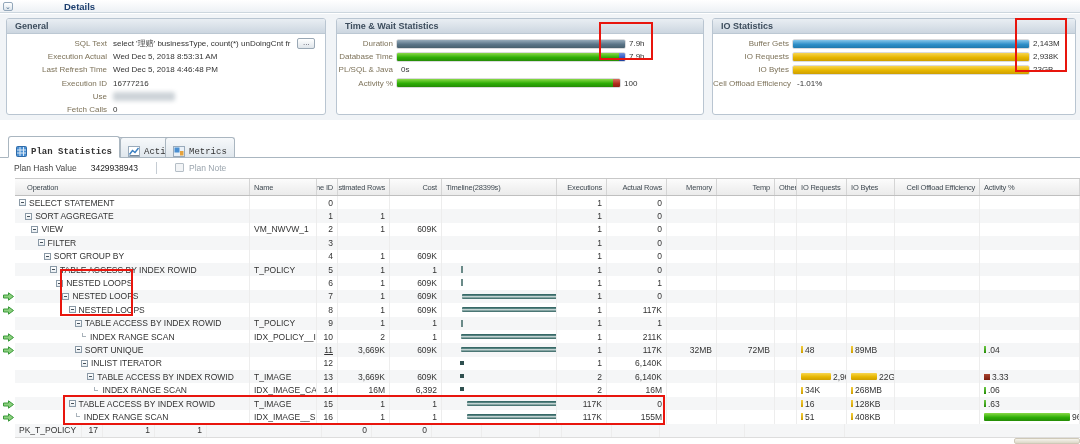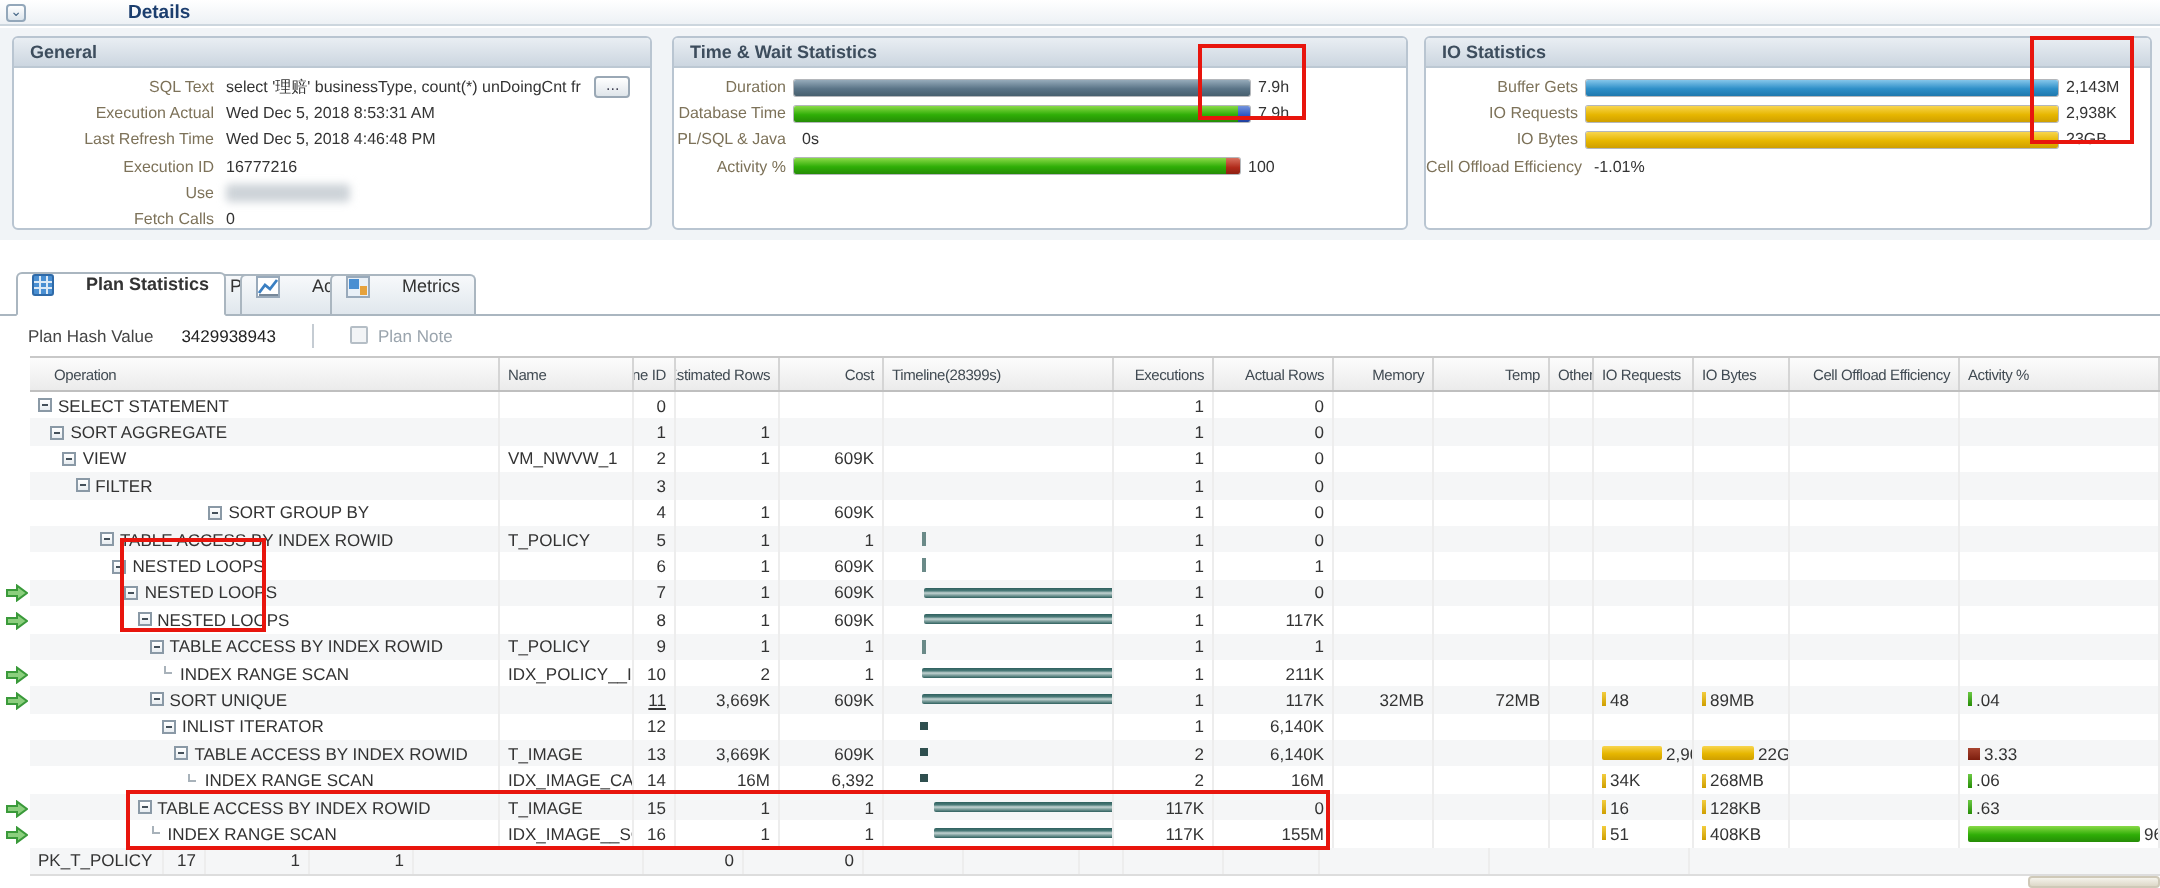--- a/index.html
+++ b/index.html
@@ -43,23 +43,23 @@
   .seg { height:100%; }
   .seg-slate { background:linear-gradient(#96abba,#5a7487 55%,#48606f); }
   .seg-green { background:linear-gradient(#8ada48,#2fae07 55%,#258c06); }
   .seg-blue  { background:linear-gradient(#7394dc,#2b54c4 60%,#20409c); }
   .seg-red   { background:linear-gradient(#d8705e,#b02a1a 60%,#8e2012); }
   .seg-steel { background:linear-gradient(#85c6ea,#2e8fc8 55%,#1f79ae); }
   .seg-gold  { background:linear-gradient(#f8d54e,#e6b600 55%,#cf9f00); }
 
   
   #tabs { position:absolute; top:134px; left:0; width:1080px; height:24px; border-bottom:1px solid #aab6c0; }
-  .tab { position:absolute; bottom:0; height:20px; display:flex; align-items:flex-start; gap:16px; padding:0 7px;
+  .tab { position:absolute; bottom:0; height:20px; display:flex; align-items:flex-end; gap:4px; padding:0 7px;
     border:1px solid #aab6c0; border-bottom:none; border-radius:3px 3px 0 0; font-size:9px; color:#333;
-    background:linear-gradient(#f7f9fb,#e0e7ed); }
+    background:linear-gradient(#f7f9fb,#e0e7ed);font-family:Liberation Mono, monospace; }
   .tab.active { height:22px; background:#fff; font-weight:bold; border-bottom:1px solid #fff; margin-bottom:-1px; z-index:2; }
   .tab svg { display:block; }
 
   
   #hash-row { position:absolute; top:158px; left:0; width:1080px; height:19px; display:flex; align-items:center;
     font-size:8.5px; padding-left:14px; background:#fff; }
   #hash-row .lbl { color:#444; }
   #hash-row .val { margin-left:14px; color:#222; }
   .vsep { width:1px; height:12px; background:#c5ccd3; margin:0 18px; }
   .checkbox { width:9px; height:9px; border:1px solid #b5bec6; border-radius:1px; background:#f2f4f6; }
@@ -436,21 +436,21 @@
             <span></span>
           </div>
           <div class="pcell" style="width: 50px;"></div>
           <div class="pcell" style="width: 48px;"></div>
           <div class="pcell r" style="width: 85px;">
             <span></span>
           </div>
           <div class="pcell" style="width: 100px;"></div>
         </div>
         <div class="prow">
-          <div class="pcell" style="width: 235px; padding-left: 28.8px; justify-content: center;">
+          <div class="pcell" style="width: 235px; padding-left: 28.8px;">
             <span class="treebox">
               <i></i>
             </span>
             <span>SORT GROUP BY</span>
           </div>
           <div class="pcell" style="width: 67px;">
             <span></span>
           </div>
           <div class="pcell r" style="width: 21px;">
             <span>4</span>

